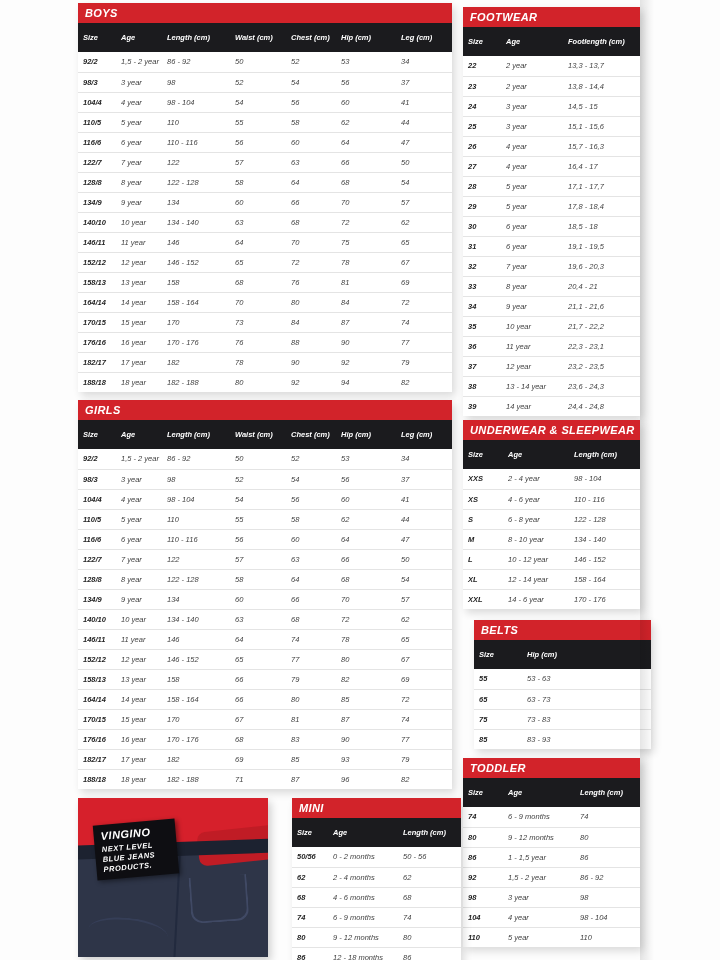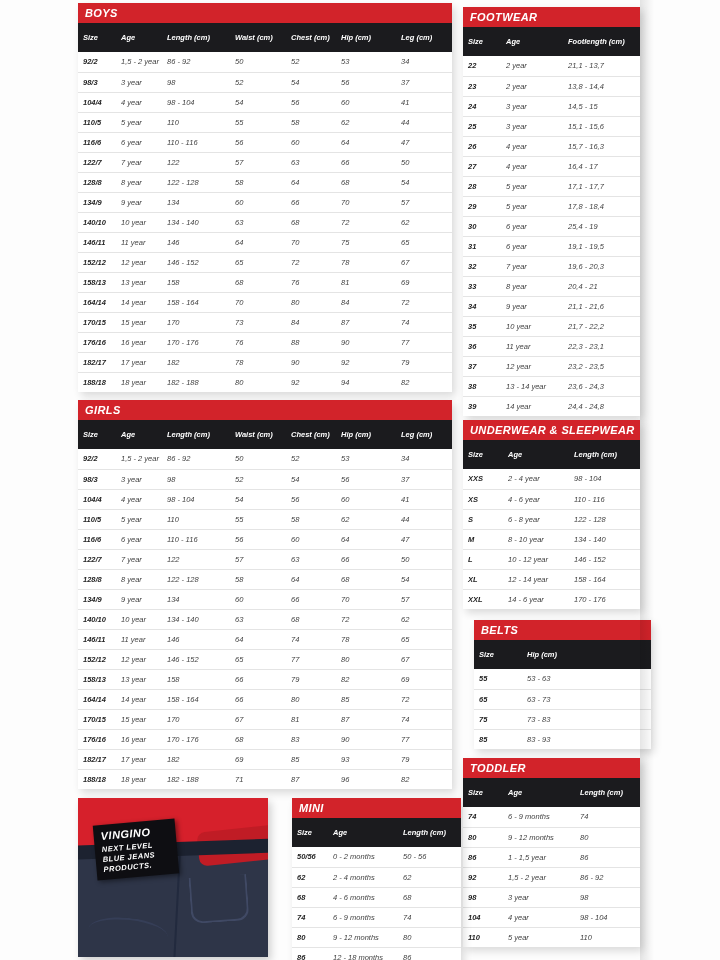--- a/index.html
+++ b/index.html
@@ -475,21 +475,21 @@
           <tr>
             <th>Size</th>
             <th>Age</th>
             <th>Footlength (cm)</th>
           </tr>
         </thead>
         <tbody>
           <tr>
             <td>22</td>
             <td>2 year</td>
-            <td>21,1 - 13,7</td>
+            <td>13,3 - 13,7</td>
           </tr>
           <tr>
             <td>23</td>
             <td>2 year</td>
             <td>13,8 - 14,4</td>
           </tr>
           <tr>
             <td>24</td>
             <td>3 year</td>
             <td>14,5 - 15</td>
@@ -515,21 +515,21 @@
             <td>17,1 - 17,7</td>
           </tr>
           <tr>
             <td>29</td>
             <td>5 year</td>
             <td>17,8 - 18,4</td>
           </tr>
           <tr>
             <td>30</td>
             <td>6 year</td>
-            <td>25,4 - 19</td>
+            <td>18,5 - 18</td>
           </tr>
           <tr>
             <td>31</td>
             <td>6 year</td>
             <td>19,1 - 19,5</td>
           </tr>
           <tr>
             <td>32</td>
             <td>7 year</td>
             <td>19,6 - 20,3</td>

